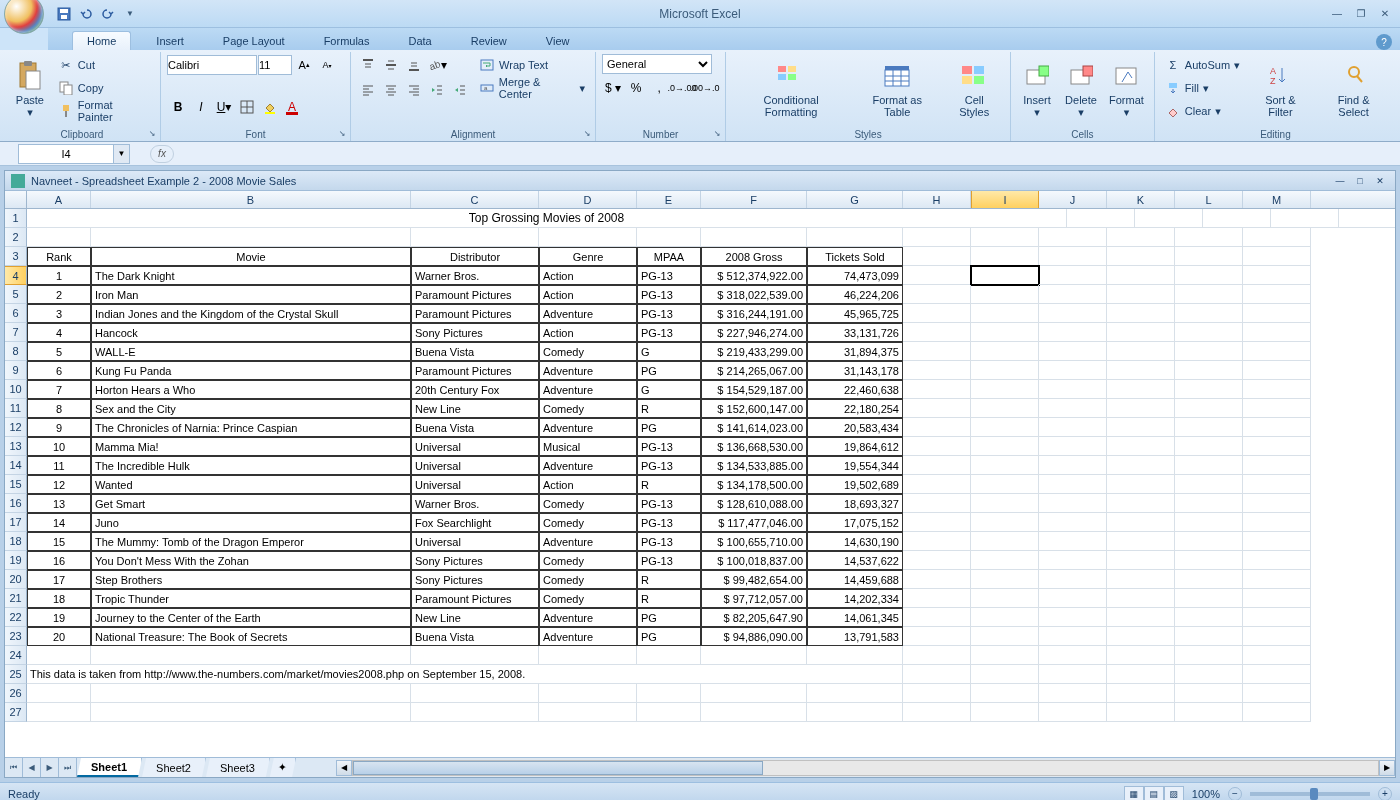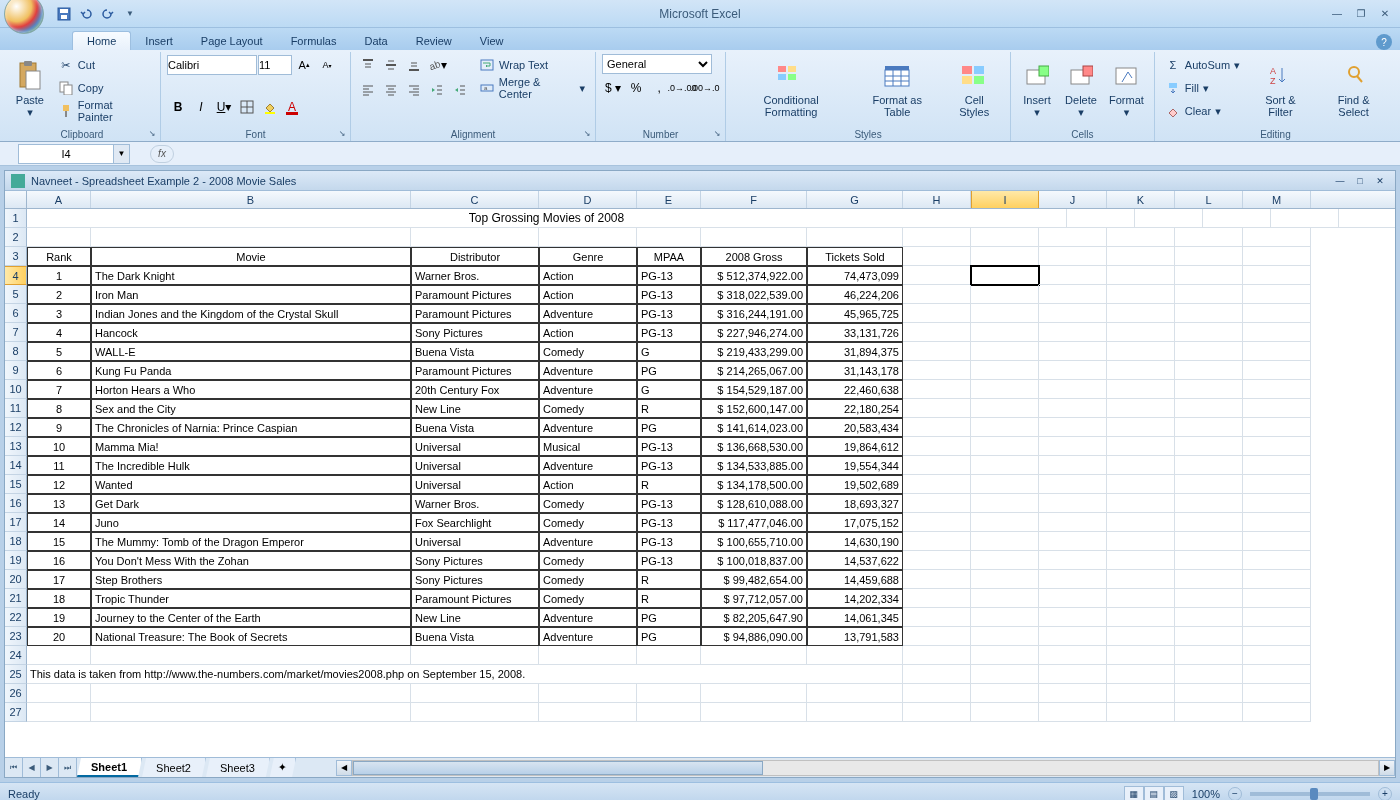--- a/index.html
+++ b/index.html
@@ -8,21 +8,21 @@
 
 .titlebar { height: 28px; background: linear-gradient(#d2e5f7, #bcdaf4); display: flex; align-items: center; position: relative; border-bottom: 1px solid #9dbfe0; }
 .office-btn { width: 40px; height: 40px; border-radius: 50%; background: radial-gradient(circle at 30% 30%, #fff, #f0c060 40%, #e04040 55%, #5080c0 70%, #50a050 85%); margin: 2px 4px; border: 1px solid #8aa; box-shadow: inset 0 0 4px rgba(255,255,255,0.8); z-index: 10; position: relative; flex-shrink: 0; }
 .qat { display: flex; gap: 2px; margin-left: 6px; align-items: center; }
 .qat-item { width: 20px; height: 20px; display: flex; align-items: center; justify-content: center; cursor: pointer; border-radius: 2px; }
 .app-title { position: absolute; left: 50%; transform: translateX(-50%); color: #3b5b7a; font-size: 12px; }
 .win-controls { margin-left: auto; display: flex; gap: 2px; padding-right: 4px; }
 .win-btn { width: 22px; height: 16px; display: flex; align-items: center; justify-content: center; font-size: 10px; color: #3b5b7a; cursor: pointer; }
 
 
-.tabs { height: 22px; background: linear-gradient(#bcdaf4, #a8ccee); display: flex; align-items: flex-end; padding-left: 72px; gap: 0; }
+.tabs { height: 22px; background: linear-gradient(#bcdaf4, #a8ccee); display: flex; align-items: flex-end; padding-left: 24px; gap: 11px; margin-left: 48px; }
 .tab { padding: 3px 14px; font-size: 11px; color: #1a3e66; cursor: pointer; border-radius: 3px 3px 0 0; }
 .tab.active { background: linear-gradient(#f7fbff, #e8f1fb); border: 1px solid #9dbfe0; border-bottom: none; }
 .help-icon { margin-left: auto; margin-right: 8px; width: 16px; height: 16px; border-radius: 50%; background: #5f9acd; color: #fff; display: flex; align-items: center; justify-content: center; font-size: 10px; }
 
 
 .ribbon { height: 92px; background: linear-gradient(#e8f1fb, #d0e3f5); border-bottom: 1px solid #8facc9; display: flex; padding: 2px 4px 0 4px; }
 .group { border-right: 1px solid #b0cce6; padding: 2px 6px; display: flex; flex-direction: column; position: relative; }
 .group-label { position: absolute; bottom: 1px; left: 0; right: 0; text-align: center; font-size: 10px; color: #3b5b7a; }
 .group-body { flex: 1; display: flex; align-items: flex-start; gap: 4px; }
 .big-btn { display: flex; flex-direction: column; align-items: center; justify-content: center; padding: 2px 4px; cursor: pointer; border-radius: 3px; height: 70px; min-width: 36px; }
@@ -719,21 +719,21 @@
             <div class="cell c-H"></div>
             <div class="cell c-I"></div>
             <div class="cell c-J"></div>
             <div class="cell c-K"></div>
             <div class="cell c-L"></div>
             <div class="cell c-M"></div>
           </div>
           <div class="g-row">
             <div class="row-h">16</div>
             <div class="cell data-cell c-A tc">13</div>
-            <div class="cell data-cell c-B">Get Dark</div>
+            <div class="cell data-cell c-B">Get Smart</div>
             <div class="cell data-cell c-C">Warner Bros.</div>
             <div class="cell data-cell c-D">Comedy</div>
             <div class="cell data-cell c-E">PG-13</div>
             <div class="cell data-cell c-F tr">$ 128,610,088.00</div>
             <div class="cell data-cell c-G tr">18,693,327</div>
             <div class="cell c-H"></div>
             <div class="cell c-I"></div>
             <div class="cell c-J"></div>
             <div class="cell c-K"></div>
             <div class="cell c-L"></div>

